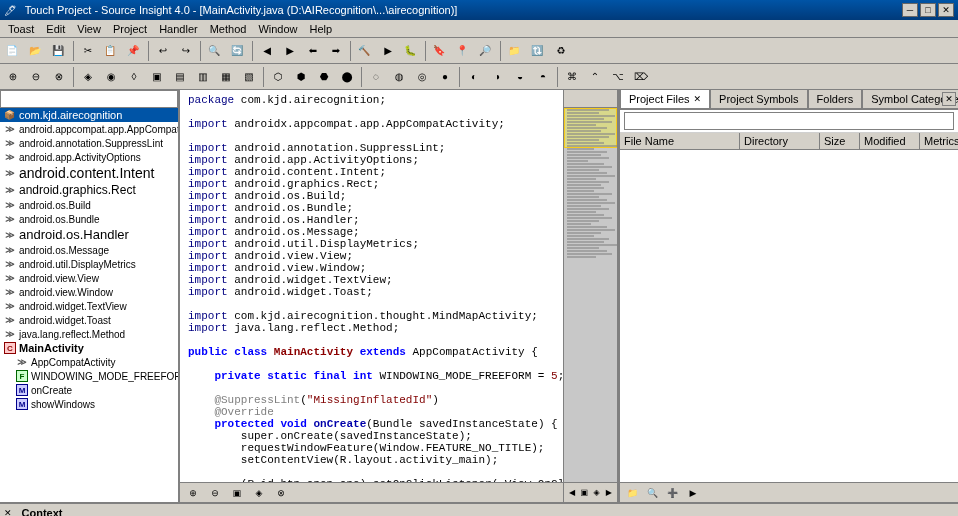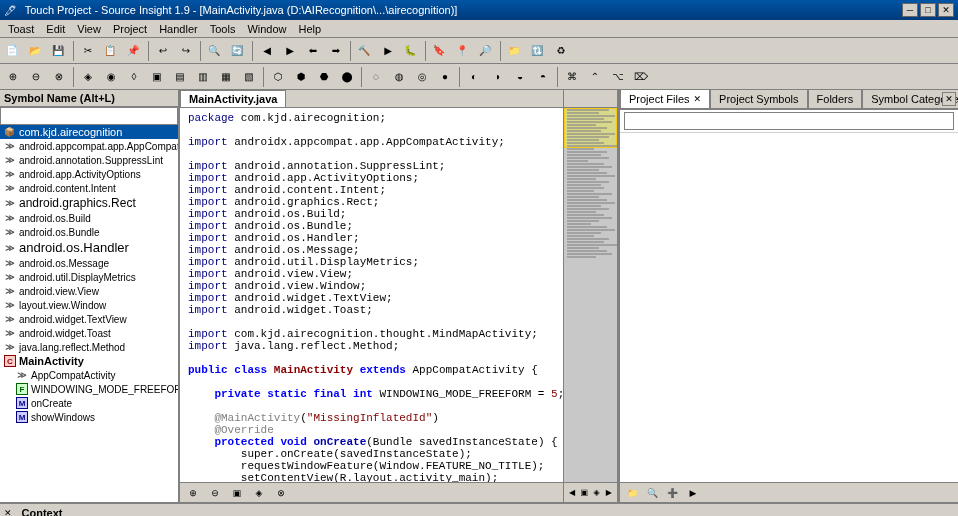--- a/index.html
+++ b/index.html
@@ -87,36 +87,36 @@
     .num { color: #800000; }
     
     .second-toolbar { background: #d4d0c8; height: 26px; display: flex; align-items: center; padding: 0 2px; border-bottom: 1px solid #808080; gap: 1px; }
   </style>
 </head>
 <body>
 
 <div class="title-bar">
   <div class="title-bar-left">
     <span style="font-size:10px; margin-right:4px;">🖊</span>
-    <span>Touch Project - Source Insight 1.9 - [MainActivity.java (D:\AIRecognition\...\airecognition)]</span>
+    <span>Touch Project - Source Insight 4.0 - [MainActivity.java (D:\AIRecognition\...\airecognition)]</span>
   </div>
   <div class="title-bar-right">
     <div class="title-btn">─</div>
     <div class="title-btn">□</div>
     <div class="title-btn">✕</div>
   </div>
 </div>
 
 <div class="menu-bar">
   <div class="menu-item">Toast</div>
   <div class="menu-item">Edit</div>
   <div class="menu-item">View</div>
   <div class="menu-item">Project</div>
   <div class="menu-item">Handler</div>
-  <div class="menu-item">Tools</div>
+  <div class="menu-item">Method</div>
   <div class="menu-item">Window</div>
   <div class="menu-item">Help</div>
 </div>
 
 <div class="toolbar">
   <div class="toolbar-btn">📄</div>
   <div class="toolbar-btn">📂</div>
   <div class="toolbar-btn">💾</div>
   <div class="toolbar-separator"></div>
   <div class="toolbar-btn">✂</div>
@@ -178,44 +178,41 @@
   <div class="toolbar-separator"></div>
   <div class="toolbar-btn">⌘</div>
   <div class="toolbar-btn">⌃</div>
   <div class="toolbar-btn">⌥</div>
   <div class="toolbar-btn">⌦</div>
 </div>
 
 <div class="main-layout">
 
   <div class="left-panel">
-    <div class="panel-header">
-      <span>Symbol Name (Alt+L)</span>
-    </div>
     <input class="symbol-input" type="text" value="" placeholder="" style="">
     <div class="symbol-list">
       <div class="symbol-item selected">
         <span class="symbol-icon" style="color:#555;">📦</span>
         <span>com.kjd.airecognition</span>
       </div>
       <div class="symbol-item">
         <span class="symbol-icon icon-ref">≫</span>
         <span style="font-size:10px;">android.appcompat.app.AppCompatAc...</span>
       </div>
       <div class="symbol-item">
         <span class="symbol-icon icon-ref">≫</span>
         <span style="font-size:10px;">android.annotation.SuppressLint</span>
       </div>
       <div class="symbol-item">
         <span class="symbol-icon icon-ref">≫</span>
         <span style="font-size:10px;">android.app.ActivityOptions</span>
       </div>
       <div class="symbol-item">
         <span class="symbol-icon icon-ref">≫</span>
-        <span style="font-size:10px;">android.content.Intent</span>
+        <span style="font-size:14px;">android.content.Intent</span>
       </div>
       <div class="symbol-item">
         <span class="symbol-icon icon-ref">≫</span>
         <span style="font-size:12px;">android.graphics.Rect</span>
       </div>
       <div class="symbol-item">
         <span class="symbol-icon icon-ref">≫</span>
         <span style="font-size:10px;text-align:center;">android.os.Build</span>
       </div>
       <div class="symbol-item">
@@ -233,21 +230,21 @@
       <div class="symbol-item">
         <span class="symbol-icon icon-ref">≫</span>
         <span style="font-size:10px;">android.util.DisplayMetrics</span>
       </div>
       <div class="symbol-item">
         <span class="symbol-icon icon-ref">≫</span>
         <span style="font-size:10px;">android.view.View</span>
       </div>
       <div class="symbol-item">
         <span class="symbol-icon icon-ref">≫</span>
-        <span style="font-size:10px;">layout.view.Window</span>
+        <span style="font-size:10px;">android.view.Window</span>
       </div>
       <div class="symbol-item">
         <span class="symbol-icon icon-ref">≫</span>
         <span style="font-size:10px;">android.widget.TextView</span>
       </div>
       <div class="symbol-item">
         <span class="symbol-icon icon-ref">≫</span>
         <span style="font-size:10px;">android.widget.Toast</span>
       </div>
       <div class="symbol-item">
@@ -271,23 +268,20 @@
         <span style="font-size:10px;">onCreate</span>
       </div>
       <div class="symbol-item" style="padding-left:16px;">
         <span class="symbol-icon icon-method">M</span>
         <span style="font-size:10px;">showWindows</span>
       </div>
     </div>
   </div>
 
   <div class="code-panel">
-    <div class="code-tab-bar">
-      <div class="code-tab active">MainActivity.java</div>
-    </div>
     <div class="code-editor">
       <div class="code-content"><span class="kw2">package</span> <span class="pkg">com.kjd.airecognition</span>;
 
 <span class="kw2">import</span> androidx.appcompat.app.AppCompatActivity;
 
 <span class="kw2">import</span> android.annotation.SuppressLint;
 <span class="kw2">import</span> android.app.ActivityOptions;
 <span class="kw2">import</span> android.content.Intent;
 <span class="kw2">import</span> android.graphics.Rect;
 <span class="kw2">import</span> android.os.Build;
@@ -300,21 +294,21 @@
 <span class="kw2">import</span> android.widget.TextView;
 <span class="kw2">import</span> android.widget.Toast;
 
 <span class="kw2">import</span> com.kjd.airecognition.thought.MindMapActivity;
 <span class="kw2">import</span> java.lang.reflect.Method;
 
 <span class="kw">public class</span> <span class="cls">MainActivity</span> <span class="kw">extends</span> AppCompatActivity {
 
     <span class="kw">private static final int</span> WINDOWING_MODE_FREEFORM = <span class="num">5</span>;
 
-    <span class="ann">@MainActivity</span>(<span class="str">"MissingInflatedId"</span>)
+    <span class="ann">@SuppressLint</span>(<span class="str">"MissingInflatedId"</span>)
     <span class="ann">@Override</span>
     <span class="kw">protected void</span> <span class="mth">onCreate</span>(Bundle savedInstanceState) {
         super.onCreate(savedInstanceState);
         requestWindowFeature(Window.FEATURE_NO_TITLE);
         setContentView(R.layout.activity_main);
 
         (R.id.btn_open_one).setOnClickListener( View.OnClickListener() {
             
              (View view) {
                 showWindows(, );
@@ -412,20 +406,27 @@
         <span>Folders</span>
       </div>
       <div class="right-tab">
         <span>Symbol Categories</span>
       </div>
       <div class="right-panel-close">✕</div>
     </div>
     <div class="search-bar">
       <input class="search-input" type="text" value="" placeholder="" style="">
     </div>
+    <div class="file-list-header">
+      <div class="file-list-col name">File Name</div>
+      <div class="file-list-col dir">Directory</div>
+      <div class="file-list-col size">Size</div>
+      <div class="file-list-col modified">Modified</div>
+      <div class="file-list-col metrics">Metrics</div>
+    </div>
     <div class="file-list-body"></div>
     <div style="background:#d4d0c8; height:20px; border-top:1px solid #808080; display:flex; align-items:center; padding:0 4px; gap:2px;">
       <div class="toolbar-btn" style="width:18px;height:16px;font-size:9px;">📁</div>
       <div class="toolbar-btn" style="width:18px;height:16px;font-size:9px;">🔍</div>
       <div class="toolbar-btn" style="width:18px;height:16px;font-size:9px;">➕</div>
       <div class="toolbar-btn" style="width:18px;height:16px;font-size:9px;">▶</div>
     </div>
   </div>
 
 </div>

